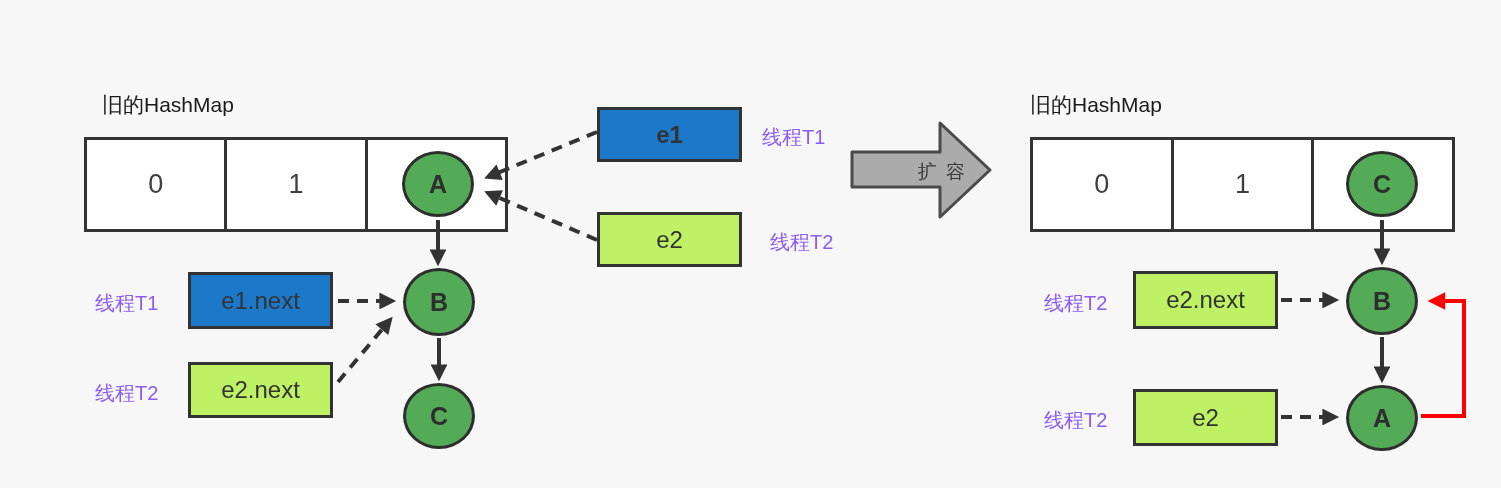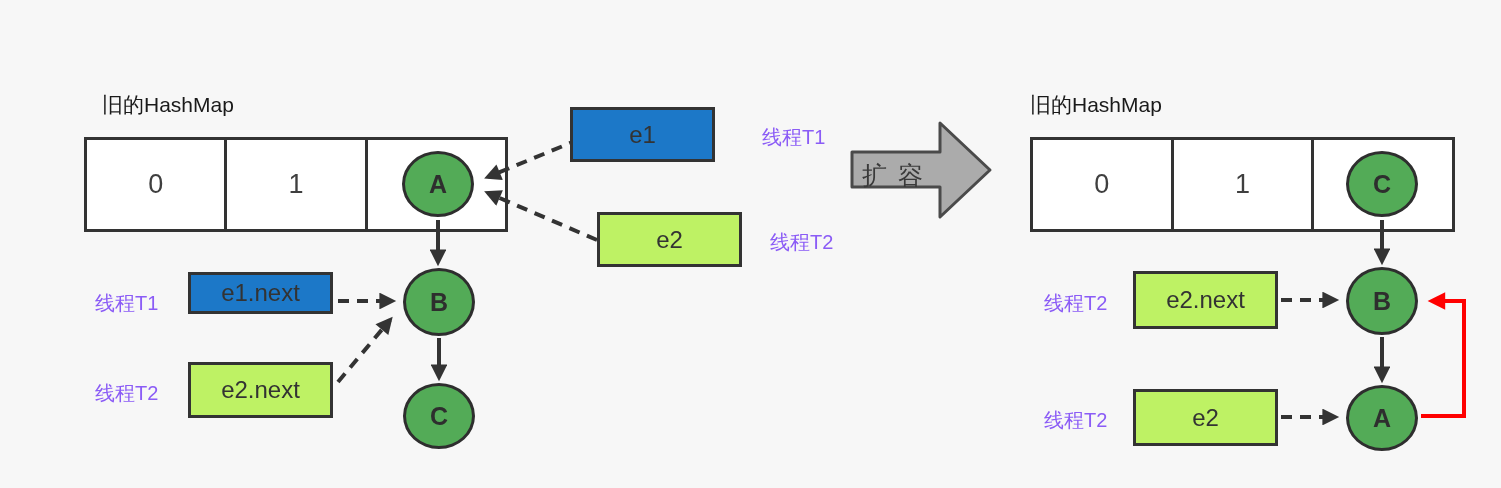--- a/index.html
+++ b/index.html
@@ -78,22 +78,22 @@
     position: absolute;
     font-size: 20px;
     color: #8b5cf6;
     z-index: 3;
     white-space: nowrap;
   }
   .block-arrow-label {
     position: absolute;
     left: 862px; top: 159px;
     width: 105px;
-    text-align: left;
-    font-size: 25px;
+    text-align: right;
+    font-size: 19px;
     color: #3a3a3a;
     z-index: 3;
     letter-spacing: 2px;
   }
 </style>
 </head>
 <body>
 
 <div class="canvas">
 
@@ -131,28 +131,28 @@
   <div class="array" style="left:84px; top:137px; width:424px; height:95px;">
     <div class="cell">0</div>
     <div class="cell">1</div>
     <div class="cell"></div>
   </div>
 
   <div class="node" style="left:402px; top:151px; width:72px; height:66px;">A</div>
   <div class="node" style="left:403px; top:268px; width:72px; height:68px;">B</div>
   <div class="node" style="left:403px; top:383px; width:72px; height:66px;">C</div>
 
-  <div class="box blue" style="left:570px; top:107px; width:145px; height:55px;">e1</div>
+  <div class="box blue" style="left:597px; top:107px; width:145px; height:55px;font-weight:bold;">e1</div>
   <div class="thread" style="left:762px; top:124px;">线程T1</div>
 
   <div class="box red" style="left:597px; top:212px; width:145px; height:55px;">e2</div>
   <div class="thread" style="left:770px; top:229px;">线程T2</div>
 
   <div class="thread" style="left:95px; top:290px;">线程T1</div>
-  <div class="box blue" style="left:188px; top:272px; width:145px; height:42px;">e1.next</div>
+  <div class="box blue" style="left:188px; top:272px; width:145px; height:57px;">e1.next</div>
 
   <div class="thread" style="left:95px; top:380px;">线程T2</div>
   <div class="box red" style="left:188px; top:362px; width:145px; height:56px;">e2.next</div>
 
   <div class="block-arrow-label">扩 容</div>
 
   <div class="title" style="left:1030px; top:91px;">旧的HashMap</div>
 
   <div class="array" style="left:1030px; top:137px; width:425px; height:95px;">
     <div class="cell">0</div>

